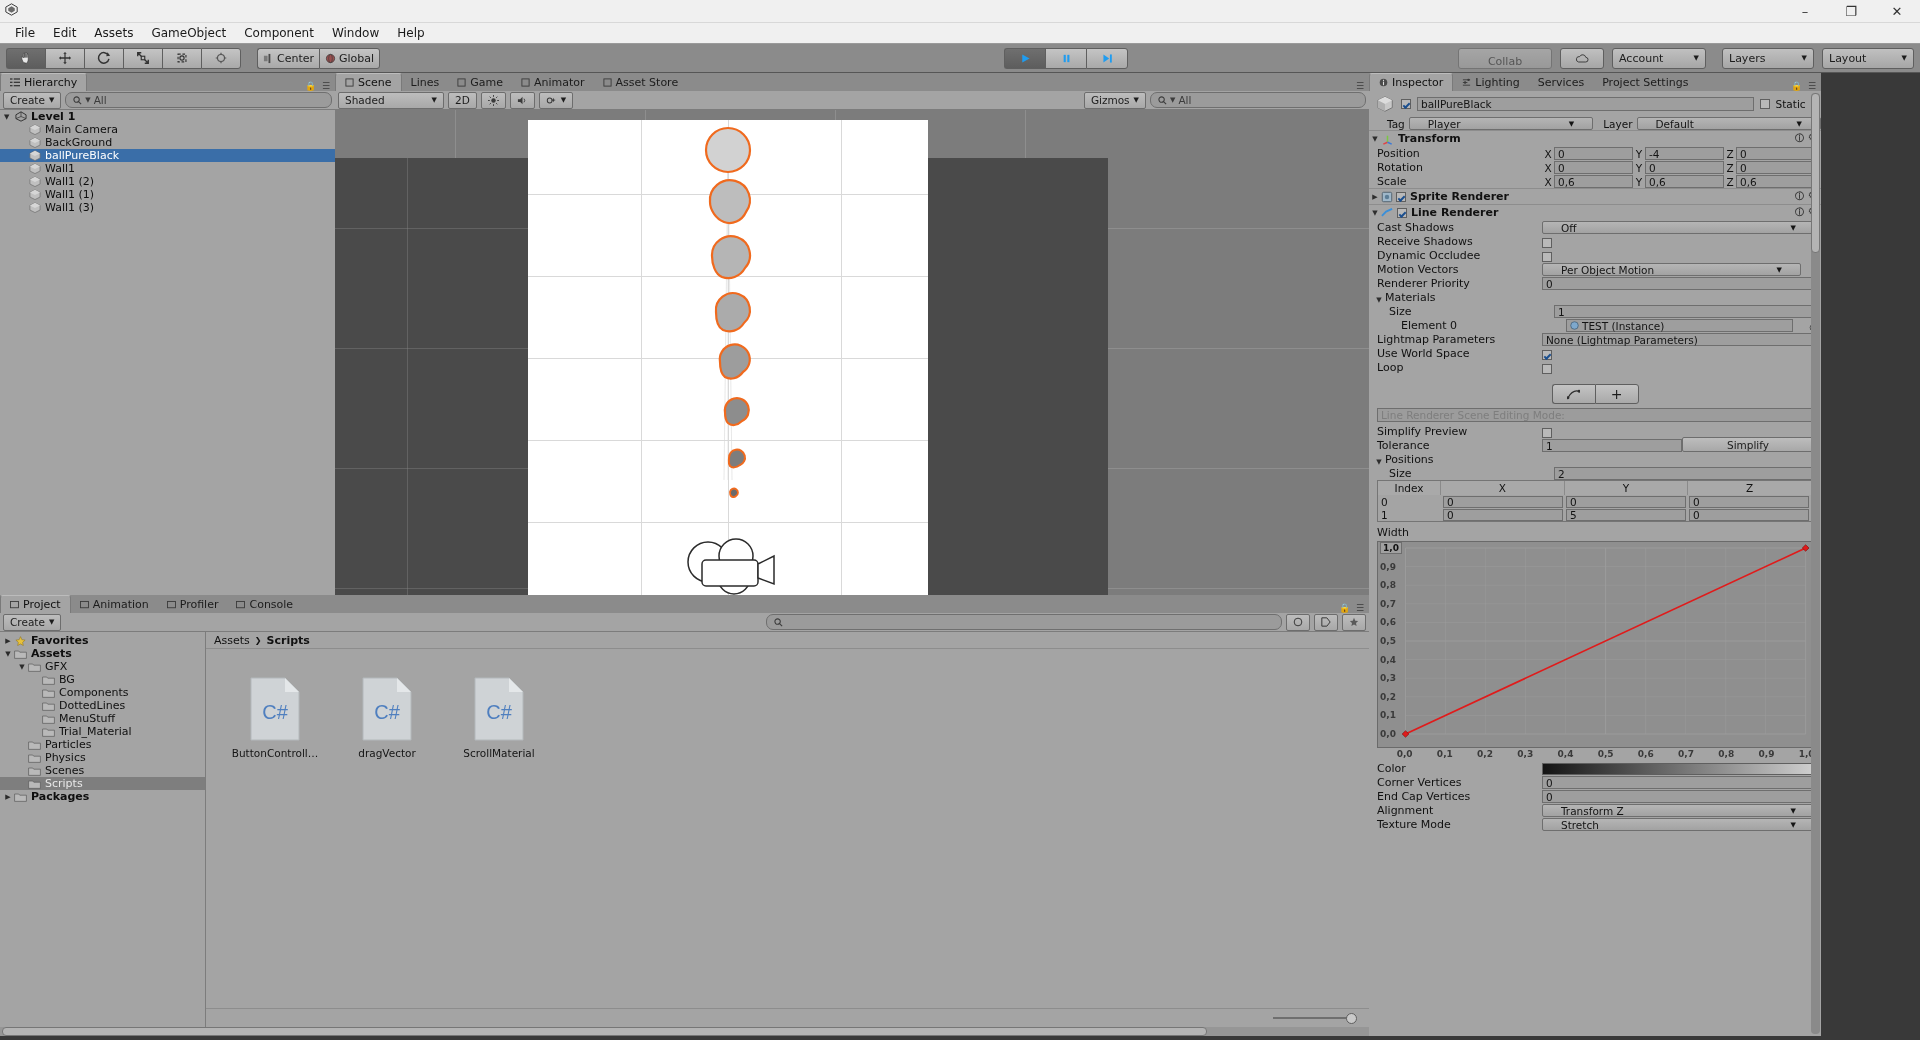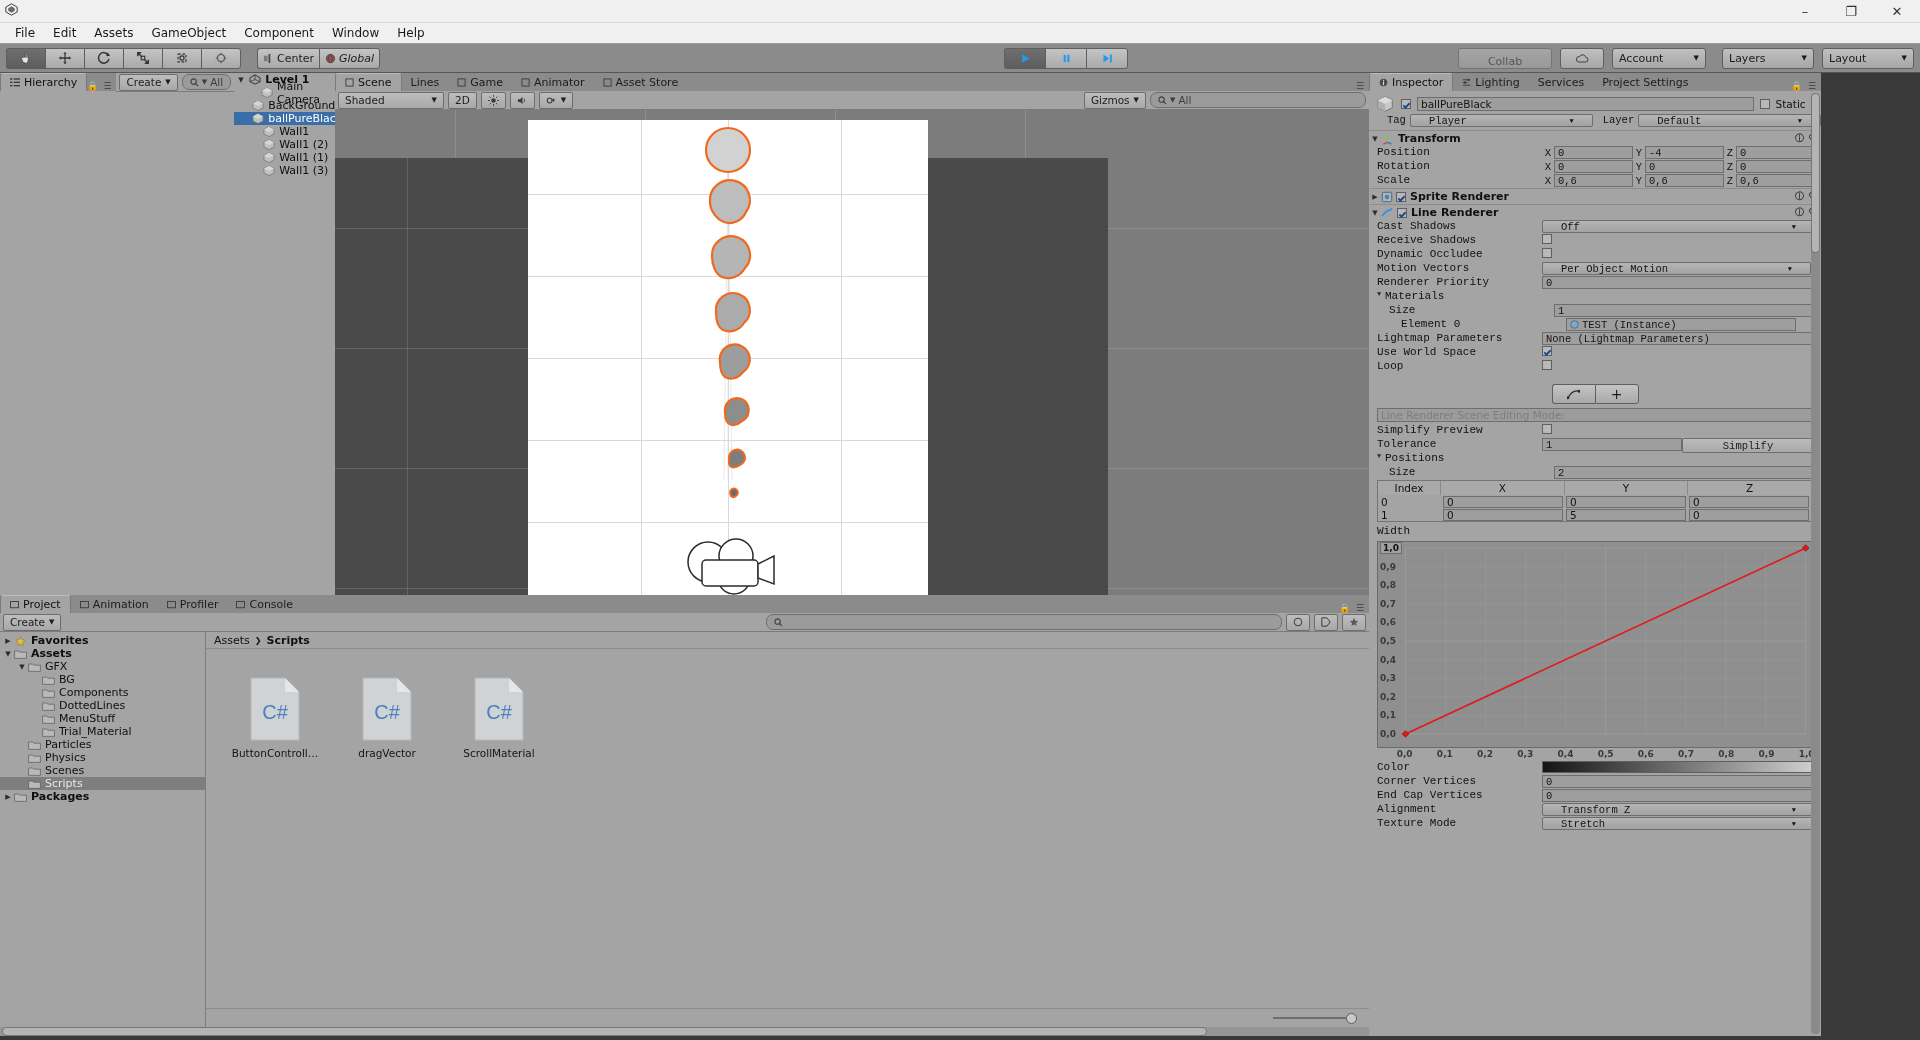--- a/index.html
+++ b/index.html
@@ -16,21 +16,21 @@
   
   #menubar{height:20px;background:#f0f0f0;display:flex;align-items:center;padding-left:6px;border-bottom:1px solid #9a9a9a;}
   #menubar span{padding:0 9px;font-size:12px;color:#1a1a1a;line-height:20px;}
   
   #toolbar{height:28px;background:#8b8b8b;display:flex;align-items:center;padding:0 6px;
            border-bottom:1px solid #565656;}
   .btngrp{display:flex;}
   .tbtn{height:19px;min-width:28px;padding:0 5px;background:linear-gradient(#c4c4c4,#a9a9a9);
         border:1px solid #5f5f5f;border-right:none;display:flex;align-items:center;justify-content:center;
         font-size:11px;color:#1c1c1c;}
-  .tbtn:last-child{border-right:1px solid #5f5f5f;font-style:italic;}
+  .tbtn:last-child{border-right:1px solid #5f5f5f;}
   .tbtn.on{background:linear-gradient(#6f6f6f,#5d5d5d);color:#fff;}
   .tbtn.rl{border-radius:3px 0 0 3px;}
   .tbtn.rr{border-radius:0 3px 3px 0;}
   .play{min-width:30px;}
   .play svg{display:block;}
   .gap{width:16px;}
   .dd{height:19px;background:linear-gradient(#c0c0c0,#a6a6a6);border:1px solid #5f5f5f;border-radius:3px;
       display:flex;align-items:center;padding:0 6px;font-size:11px;color:#1c1c1c;gap:6px;}
   .dd .caret{font-size:7px;margin-left:auto;}
   .dis{opacity:.5;flex-direction:column;}
@@ -38,38 +38,38 @@
   .tab{height:17px;padding:0 9px;display:flex;align-items:center;gap:4px;font-size:11px;color:#1c1c1c;background:#8b8b8b;}
   .tab.sel{background:#a4a4a4;border-top:1px solid #bcbcbc;border-left:1px solid #7a7a7a;border-right:1px solid #7a7a7a;
            border-radius:3px 3px 0 0;color:#111;}
   .tabright{margin-left:auto;display:flex;align-items:center;gap:5px;padding-right:5px;font-size:9px;color:#3a3a3a;}
   .subbar{height:18px;background:#a4a4a4;display:flex;align-items:center;padding:0 3px;gap:4px;border-bottom:1px solid #7c7c7c;}
   .sbtn{height:15px;padding:0 6px;background:linear-gradient(#bdbdbd,#a8a8a8);border:1px solid #6d6d6d;border-radius:2px;
         font-size:10.5px;display:flex;align-items:center;gap:4px;color:#1c1c1c;}
   .search{height:14px;flex:1;background:#9b9b9b;border:1px solid #6f6f6f;border-radius:7px;
           display:flex;align-items:center;padding:0 7px;gap:3px;font-size:10.5px;color:#3c3c3c;}
   
-  #hier{width:335px;background:#a4a4a4;height:528px;display:flex;flex-direction:row;}
+  #hier{width:335px;background:#a4a4a4;height:528px;display:flex;flex-direction:column;}
   #hiertree{flex:1;overflow:hidden;}
   .hrow{height:13px;display:flex;align-items:center;font-size:11px;color:#0e0e0e;padding-left:4px;}
   .hrow.sel{background:#3a6ea8;color:#fff;}
   .hrow .arw{width:11px;font-size:7px;color:#2a2a2a;}
   .cube{width:12px;height:11px;margin-right:4px;flex:none;}
   .hrow.bold{font-weight:bold;}
   
   #scene{flex:1;display:flex;flex-direction:column;background:#a4a4a4;height:528px;}
   #sceneview{flex:1;background:#7c7c7c;position:relative;overflow:hidden;}
   #gameview{position:absolute;left:193px;top:10px;width:400px;height:485px;background:#fff;}
   .gline{position:absolute;background:#d9d9d9;}
   .wall{position:absolute;background:#4a4a4a;}
   .sceneGrid{position:absolute;background:#8e8e8e;}
   
   #insp{width:452px;background:#a4a4a4;display:flex;flex-direction:column;height:963px;}
   #inspbody{flex:1;overflow:hidden;position:relative;}
-  .irow{height:14px;display:flex;align-items:flex-start;font-size:11px;color:#111;padding-left:4px;font-family:Liberation Mono, monospace;}
+  .irow{height:14px;display:flex;align-items:flex-end;font-size:11px;color:#111;padding-left:4px;}
   .ilabel{width:165px;flex:none;padding-left:4px;}
   .ilabel.ind{padding-left:16px;}
   .ilabel.ind2{padding-left:28px;}
   .ifield{flex:1;height:13px;background:#9e9e9e;border:1px solid #6e6e6e;display:flex;align-items:center;
           padding:0 3px;font-size:10.5px;color:#141414;box-sizing:border-box;}
   .ipop{flex:1;height:13px;background:linear-gradient(#b5b5b5,#a2a2a2);border:1px solid #6e6e6e;border-radius:2px;
         display:flex;align-items:center;padding:0 18px;font-size:10.5px;color:#141414;box-sizing:border-box;}
   .ipop .ar{margin-left:auto;font-size:7px;}
   .chk{width:10px;height:10px;background:#b9b9b9;border:1px solid #5f5f5f;box-sizing:border-box;position:relative;}
   .chk.on:after{content:"";position:absolute;left:1px;top:3px;width:5px;height:2px;border-left:2px solid #1b4f8f;
@@ -829,21 +829,21 @@
       <div class="irow">
         <span class="ilabel">Receive Shadows</span>
         <div class="chk"></div>
       </div>
       <div class="irow">
         <span class="ilabel">Dynamic Occludee</span>
         <div class="chk"></div>
       </div>
       <div class="irow">
         <span class="ilabel">Motion Vectors</span>
-        <div class="ipop" style="margin-right:10px">
+        <div class="ipop" style="margin-right:20px">
           <span>Per Object Motion</span>
             <span class="ar">▼</span>
         </div>
       </div>
       <div class="irow">
         <span class="ilabel">Renderer Priority</span>
         <div class="ifield" style="margin-right:6px">0</div>
       </div>
       <div class="irow">
         <span class="foldarrow">▼</span>

